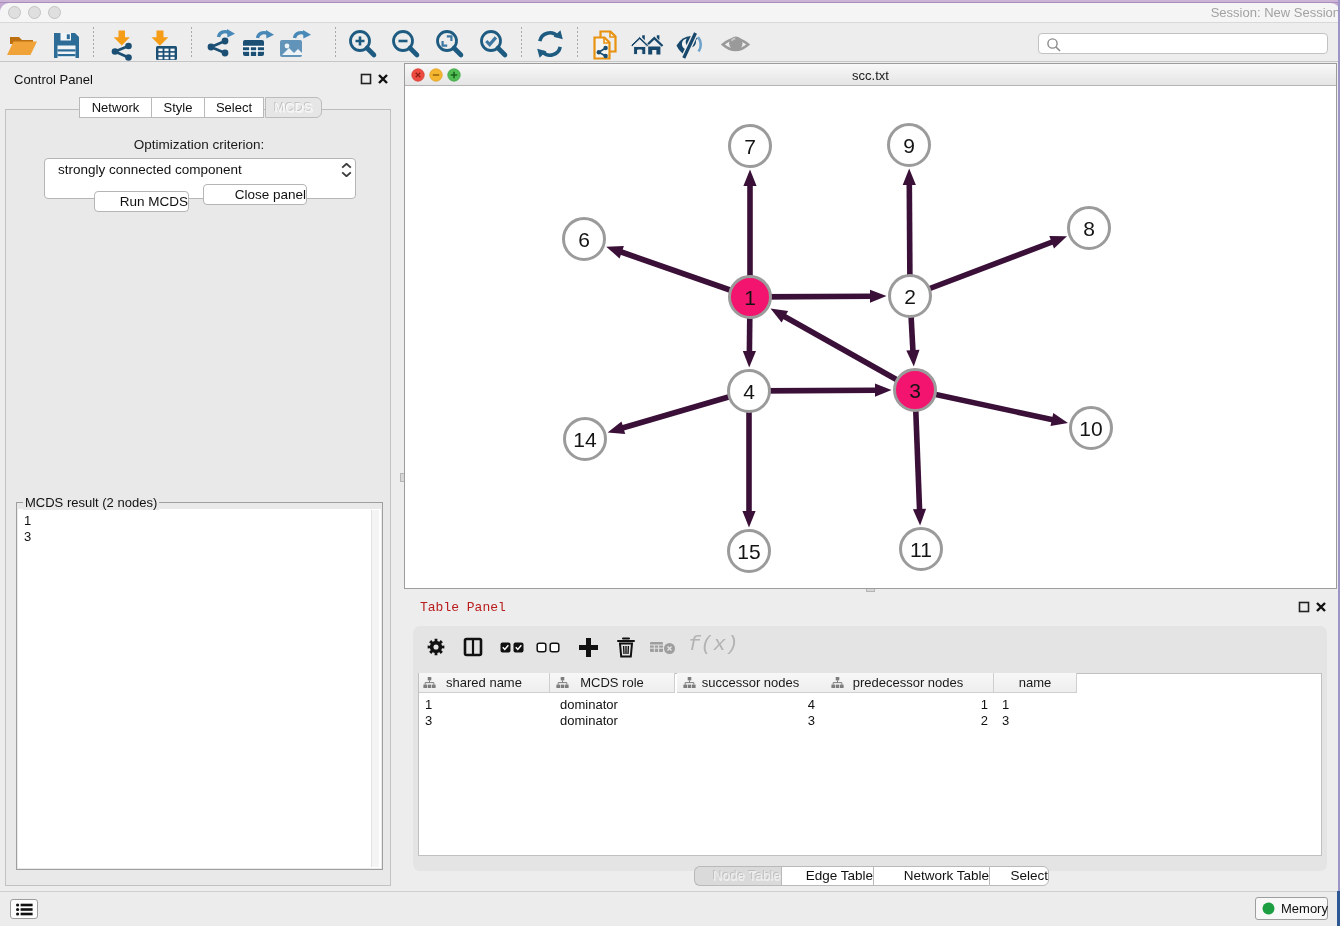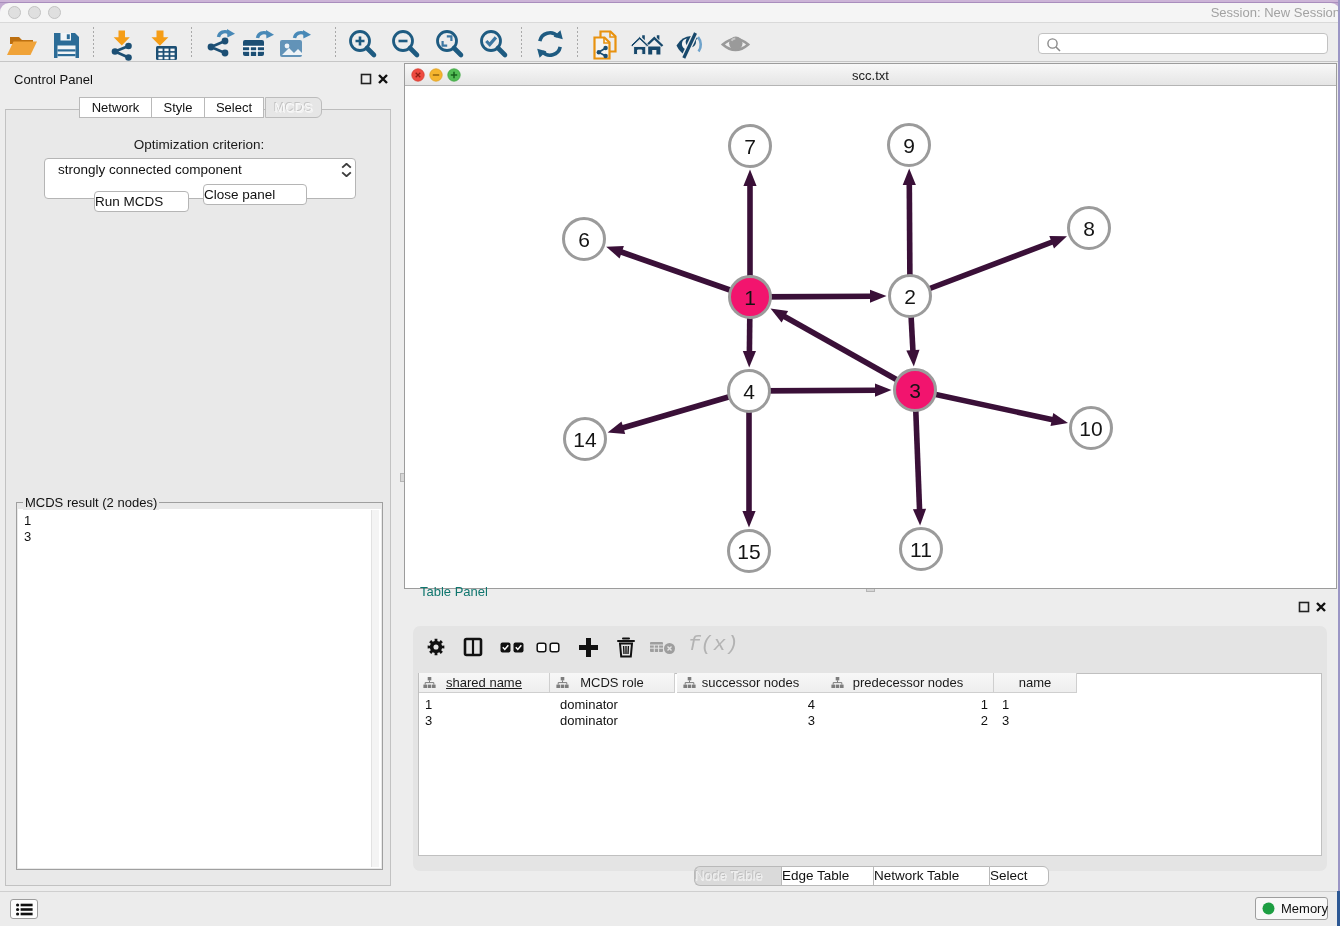--- a/index.html
+++ b/index.html
@@ -22,37 +22,37 @@
 .tsep { top:27px; width:1px; height:31px; background-image:linear-gradient(#a9a9a9 40%, transparent 40%); background-size:1px 4px; }
 .ticon { top:28px; }
 #searchbox { left:1038px; top:33px; width:290px; height:21px; background:#fff; border:1px solid #c2c2c2; border-radius:4px; }
 
 #cp-title { left:14px; top:72px; font-size:13px; color:#111; }
 #cp-body { left:5px; top:109px; width:386px; height:777px; background:#e9e9e9; border:1px solid #c2c2c2; border-top:1px solid #bdbdbd; }
 .cptab { top:97px; height:21px; background:#fff; border:1px solid #b9b9b9; border-right:none; font-size:13px; color:#111; text-align:center; line-height:20px; z-index:3; }
 #tab-mcds { background:#e6e6e6; color:#f8f8f8; text-shadow:-1px -1px 0 #c4c4c4, 1px 1px 0 #f2f2f2; border:1px solid #bcbcbc; border-radius:0 6px 6px 0; }
 #opt-label { left:6px; top:137px; width:386px; text-align:center; font-size:13.5px; color:#1a1a1a; }
 #combo { left:44px; top:158px; width:312px; height:41px; background:#fff; border:1px solid #b5b5b5; border-radius:4px; font-size:13.5px; color:#111; line-height:21px; padding-left:13px; }
-.btn { height:21px; background:#fff; border:1px solid #b5b5b5; border-radius:4px; font-size:13.5px; color:#111; text-align:left; line-height:19px; }
+.btn { height:21px; background:#fff; border:1px solid #b5b5b5; border-radius:4px; font-size:13.5px; color:#111; text-align:right; line-height:19px; }
 #fieldset { left:16px; top:502px; width:367px; height:368px; border:1px solid #9f9f9f; }
 #fieldlegend { left:23px; top:495px; background:#e9e9e9; padding:0 2px; font-size:13px; color:#111; }
 #fieldwhite { left:18px; top:509px; width:363px; height:359px; background:#fff; }
 #fieldscroll { left:371px; top:510px; width:8px; height:357px; background:#f4f4f4; border-left:1px solid #e2e2e2; }
 .mono13 { font-size:13px; color:#111; }
 
 #netwin { left:404px; top:63px; width:933px; height:526px; border:1px solid #9c9c9c; background:#fff; }
 #nettitle { left:0; top:0; width:931px; height:22px; background:linear-gradient(#f8f8f8,#e5e5e5); border-bottom:1px solid #b4b4b4; }
 #netname { width:100%; top:4px; text-align:center; font-size:13px; color:#1a1a1a; }
 
-#tp-title { left:420px; top:584px; font-size:13px; color:#0f766e; }
+#tp-title { left:420px; top:600px; font-size:13px; color:#b91c1c;font-family:Liberation Mono, monospace; }
 #tp-body { left:413px; top:626px; width:914px; height:245px; background:#e4e4e4; border-radius:7px; }
 #tbl { left:418px; top:673px; width:904px; height:183px; background:#fff; border:1px solid #c0c0c0; }
 .th { top:673px; height:20px; background:linear-gradient(#f7f7f7,#eee); border-right:1px solid #cfcfcf; border-bottom:1px solid #cfcfcf; font-size:13px; color:#1a1a1a; text-align:center; line-height:20px; }
 .td { font-size:13px; color:#111; height:16px; line-height:16px; }
-.btab { top:866px; height:20px; background:#fff; border:1px solid #b9b9b9; border-right:none; font-size:13.5px; color:#111; text-align:left; line-height:18px; }
+.btab { top:866px; height:20px; background:#fff; border:1px solid #b9b9b9; border-right:none; font-size:13.5px; color:#111; text-align:right; line-height:18px; }
 
 #statusbar { left:0; top:891px; width:1337px; height:35px; background:#ececec; border-top:1px solid #cfcfcf; }
 #listbtn { left:10px; top:899px; width:28px; height:20px; background:#fdfdfd; border:1px solid #9e9e9e; border-radius:3px; }
 #membtn { left:1255px; top:897px; width:73px; height:23px; background:#f8f8f8; border:1px solid #9e9e9e; border-radius:3px; font-size:13px; color:#111; line-height:21px; padding-left:25px; }
 </style>
 </head>
 <body>
 <div id="topstrip" class="abs"></div>
 <div id="titlebar" class="abs"></div>
 <div class="corner tl abs"></div>
@@ -336,21 +336,21 @@
       <rect x="0" y="2" width="13" height="10" rx="1"></rect>
     </g>
 <path d="M0 5 h13 M0 8.2 h13 M4.3 5 v7 M8.6 5 v7" stroke="#e4e4e4" stroke-width="1"></path>
 <circle cx="19.5" cy="8.5" r="5.5" fill="#9e9e9e"></circle>
 <path d="M17.5 6.5 l4 4 M21.5 6.5 l-4 4" stroke="#e4e4e4" stroke-width="1.4"></path>
 </svg>
 <div class="abs" style="left:688px;top:633px;font-family:Liberation Mono, monospace;font-style:italic;font-size:21px;color:#b3b3b3">f(x)</div>
 
 <div id="tbl" class="abs"></div>
 
-<div class="th abs" style="left:419px;width:131px;text-decoration:underline;"><svg class="abs" style="left:4px;top:4px" width="13" height="12" viewBox="0 0 13 12">
+<div class="th abs" style="left:419px;width:131px;"><svg class="abs" style="left:4px;top:4px" width="13" height="12" viewBox="0 0 13 12">
       <g fill="#7d7d7d">
         <rect x="4.7" y="0" width="3.6" height="3.4"></rect>
         <rect x="0.4" y="7.6" width="3.6" height="3.4"></rect>
         <rect x="4.7" y="7.6" width="3.6" height="3.4"></rect>
         <rect x="9" y="7.6" width="3.6" height="3.4"></rect>
       </g>
       <path d="M6.5 3.4 V5.6 M2.2 7.6 V5.6 H10.8 V7.6" stroke="#7d7d7d" stroke-width="1" fill="none"></path>
     </svg>shared name</div>
 <div class="th abs" style="left:550px;width:125px;"><svg class="abs" style="left:6px;top:4px" width="13" height="12" viewBox="0 0 13 12">
       <g fill="#7d7d7d">

